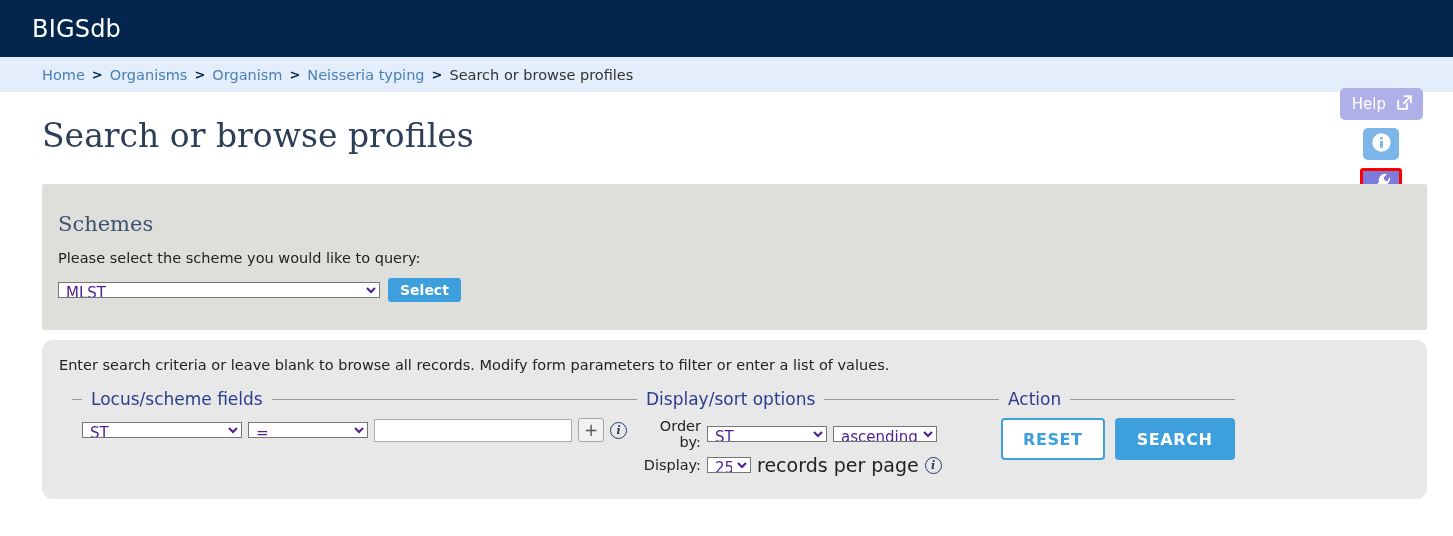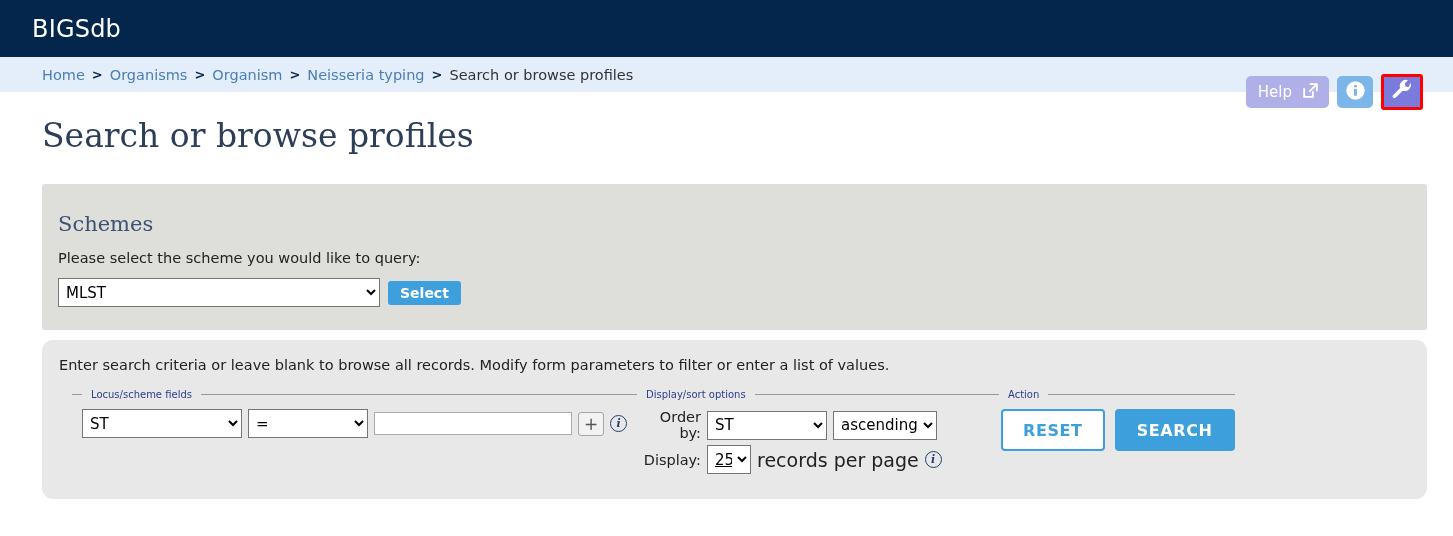--- a/index.html
+++ b/index.html
@@ -44,25 +44,26 @@
   .crumb-sep {
     color: #05264c;
     font-weight: bold;
     margin: 0 7px;
     font-size: 13px;
   }
 
   
   #tool-icons {
     position: absolute;
-    top: 74px;
+    top: 88px;
     right: 30px;
     display: flex;
     align-items: center;
     gap: 8px;
+    flex-direction: column;
   }
   #help-button {
     background: #b0b0e8;
     border-radius: 5px;
     height: 32px;
     display: flex;
     align-items: center;
     padding: 0 9px 0 12px;
     gap: 9px;
     cursor: pointer;
@@ -120,24 +121,24 @@
   }
   #scheme-row {
     display: flex;
     align-items: center;
     gap: 8px;
     padding: 12px 0 0 16px;
   }
   select.std {
     font-family: "DejaVu Sans", sans-serif;
     font-size: 15px;
-    height: 29px;
+    height: 16px;
     border: 1px solid #767676;
     background: #ffffff;
-    color: #000000;
+    color: #4c1d95;
     padding: 0 2px 0 3px;
   }
   #scheme-select { width: 322px; }
   #select-button {
     background: #3d9fdb;
     color: #ffffff;
     font-size: 14px;
     font-weight: bold;
     border: none;
     border-radius: 3px;
@@ -166,21 +167,21 @@
     gap: 0;
   }
   fieldset.box {
     border: none;
     border-top: 1px solid #999999;
     margin: 0;
     padding: 0;
   }
   fieldset.box > legend {
     color: #2a3d8f;
-    font-size: 10px;
+    font-size: 17px;
     padding: 0 9px;
     margin-left: 10px;
   }
   .fs-body {
     padding: 9px 0 0 0;
     display: flex;
     align-items: center;
   }
 
   #fs-locus { width: 553px; }

